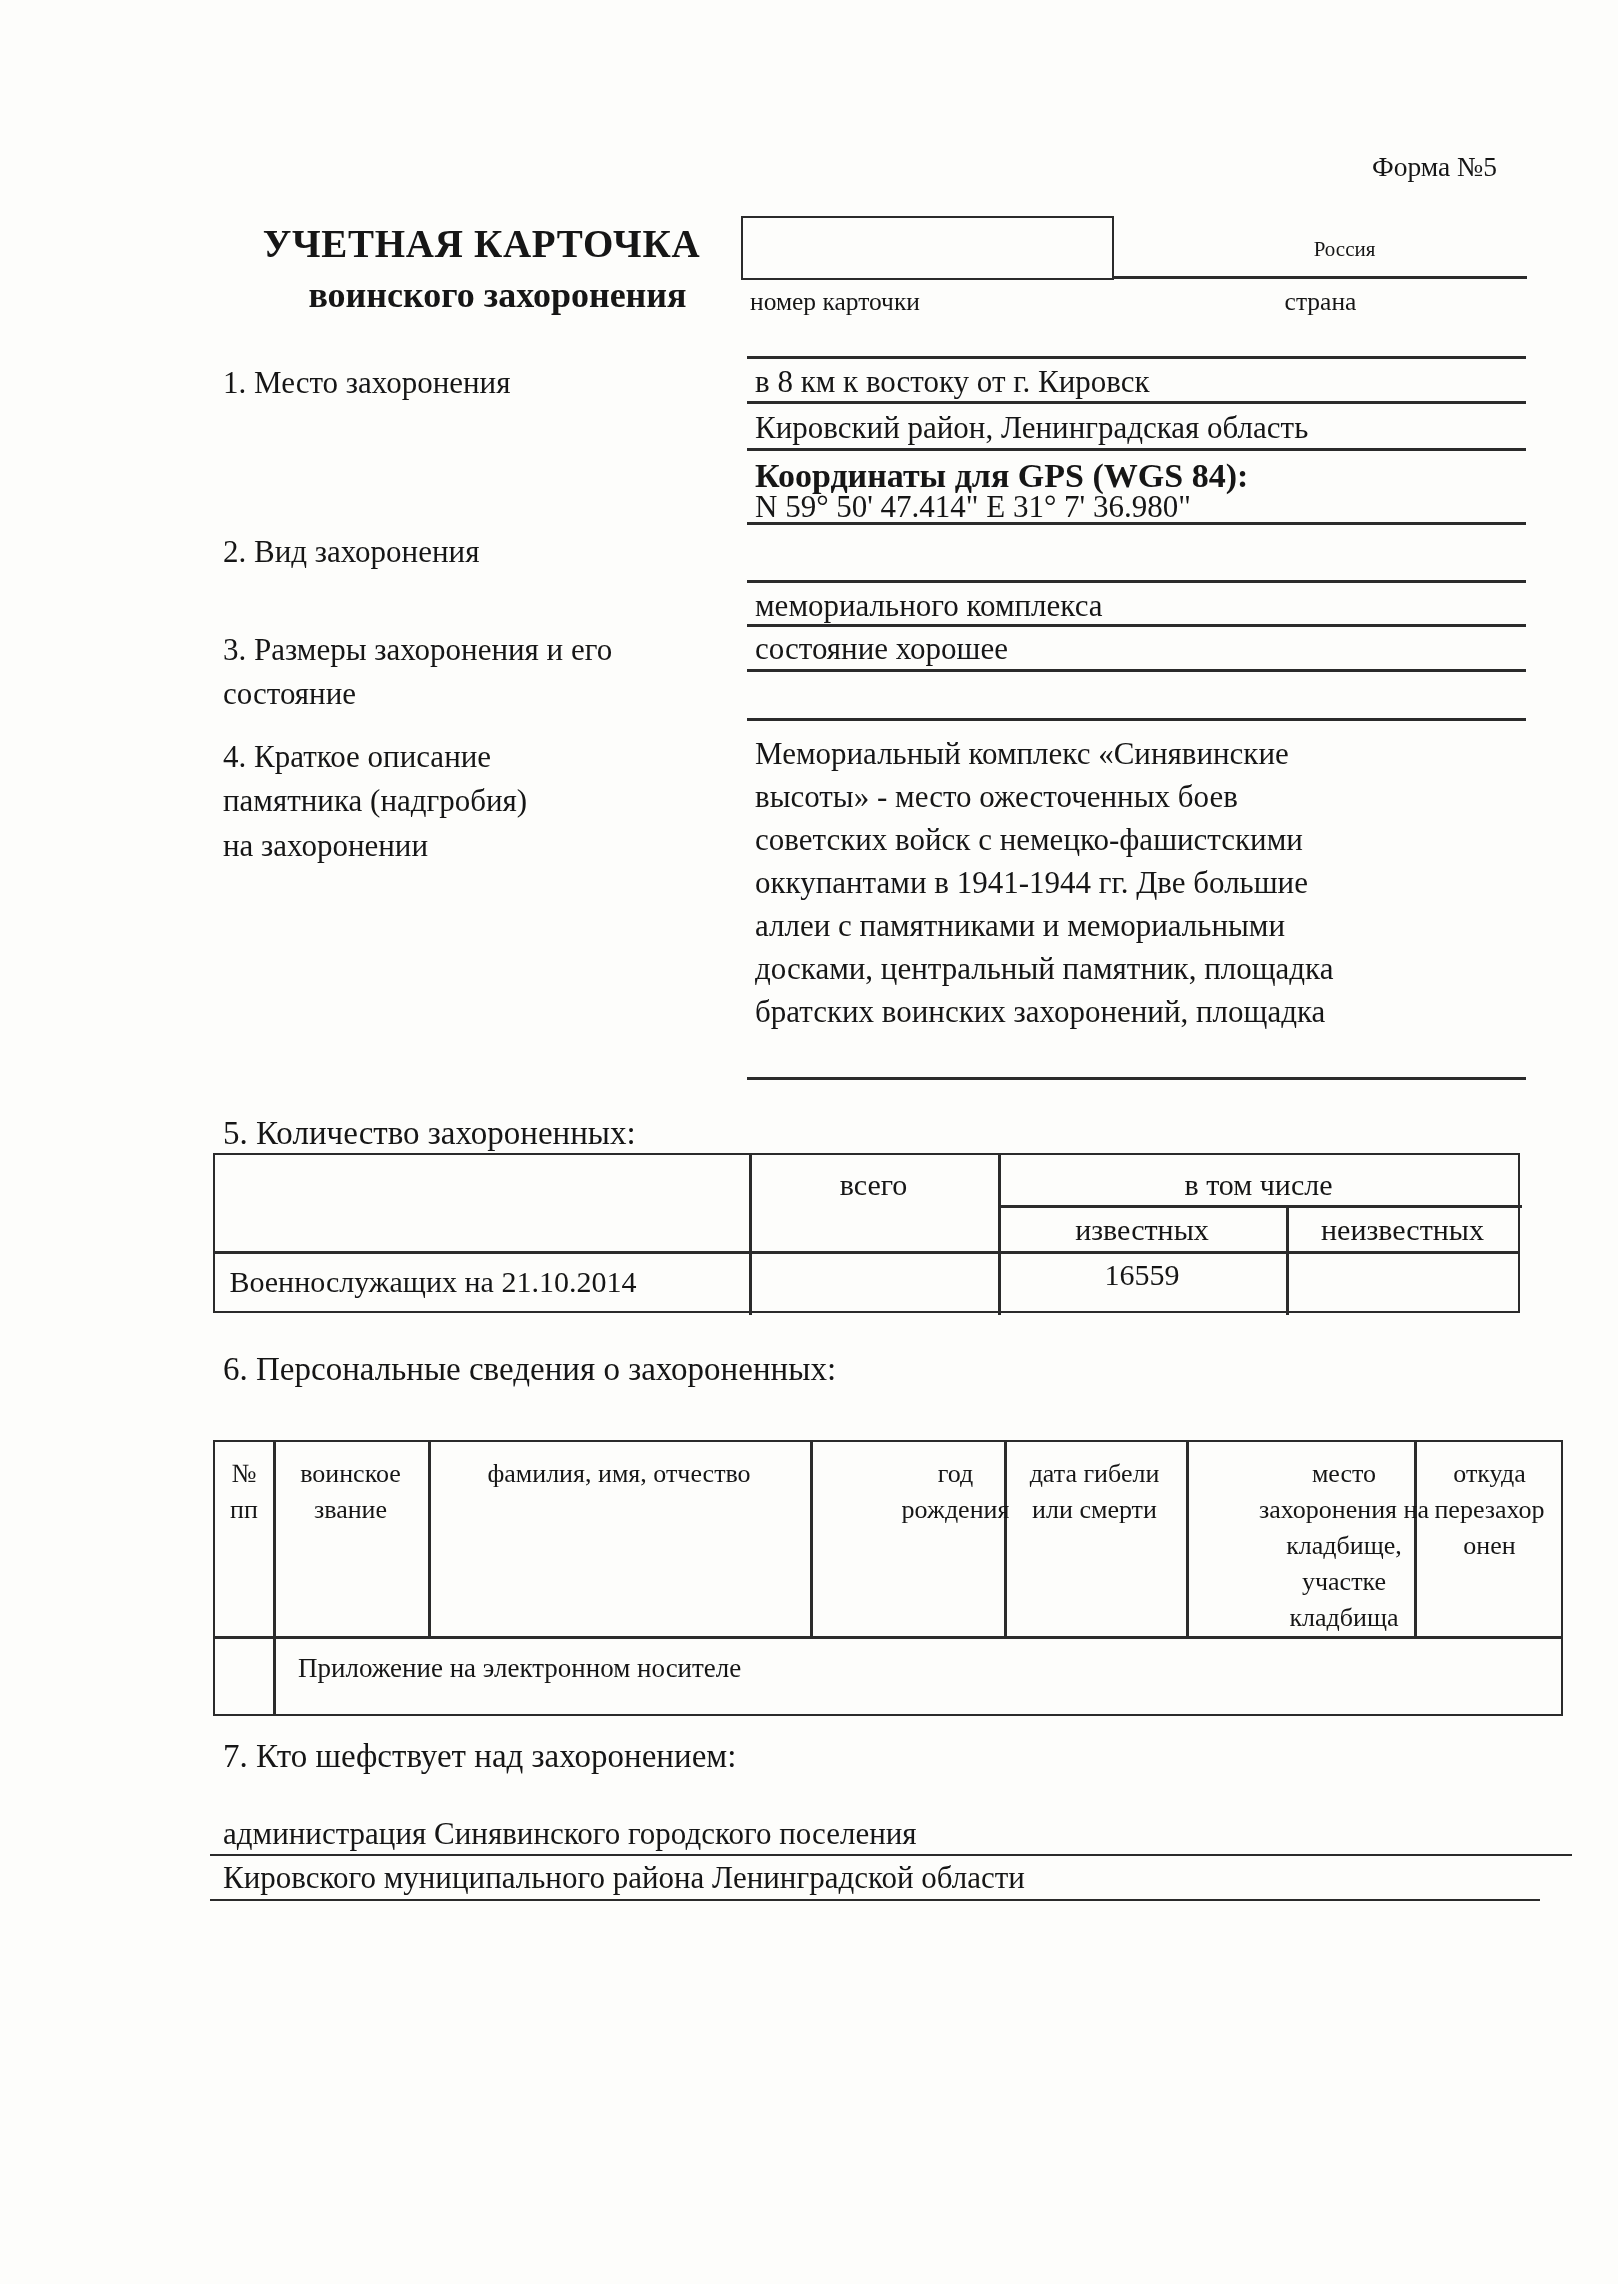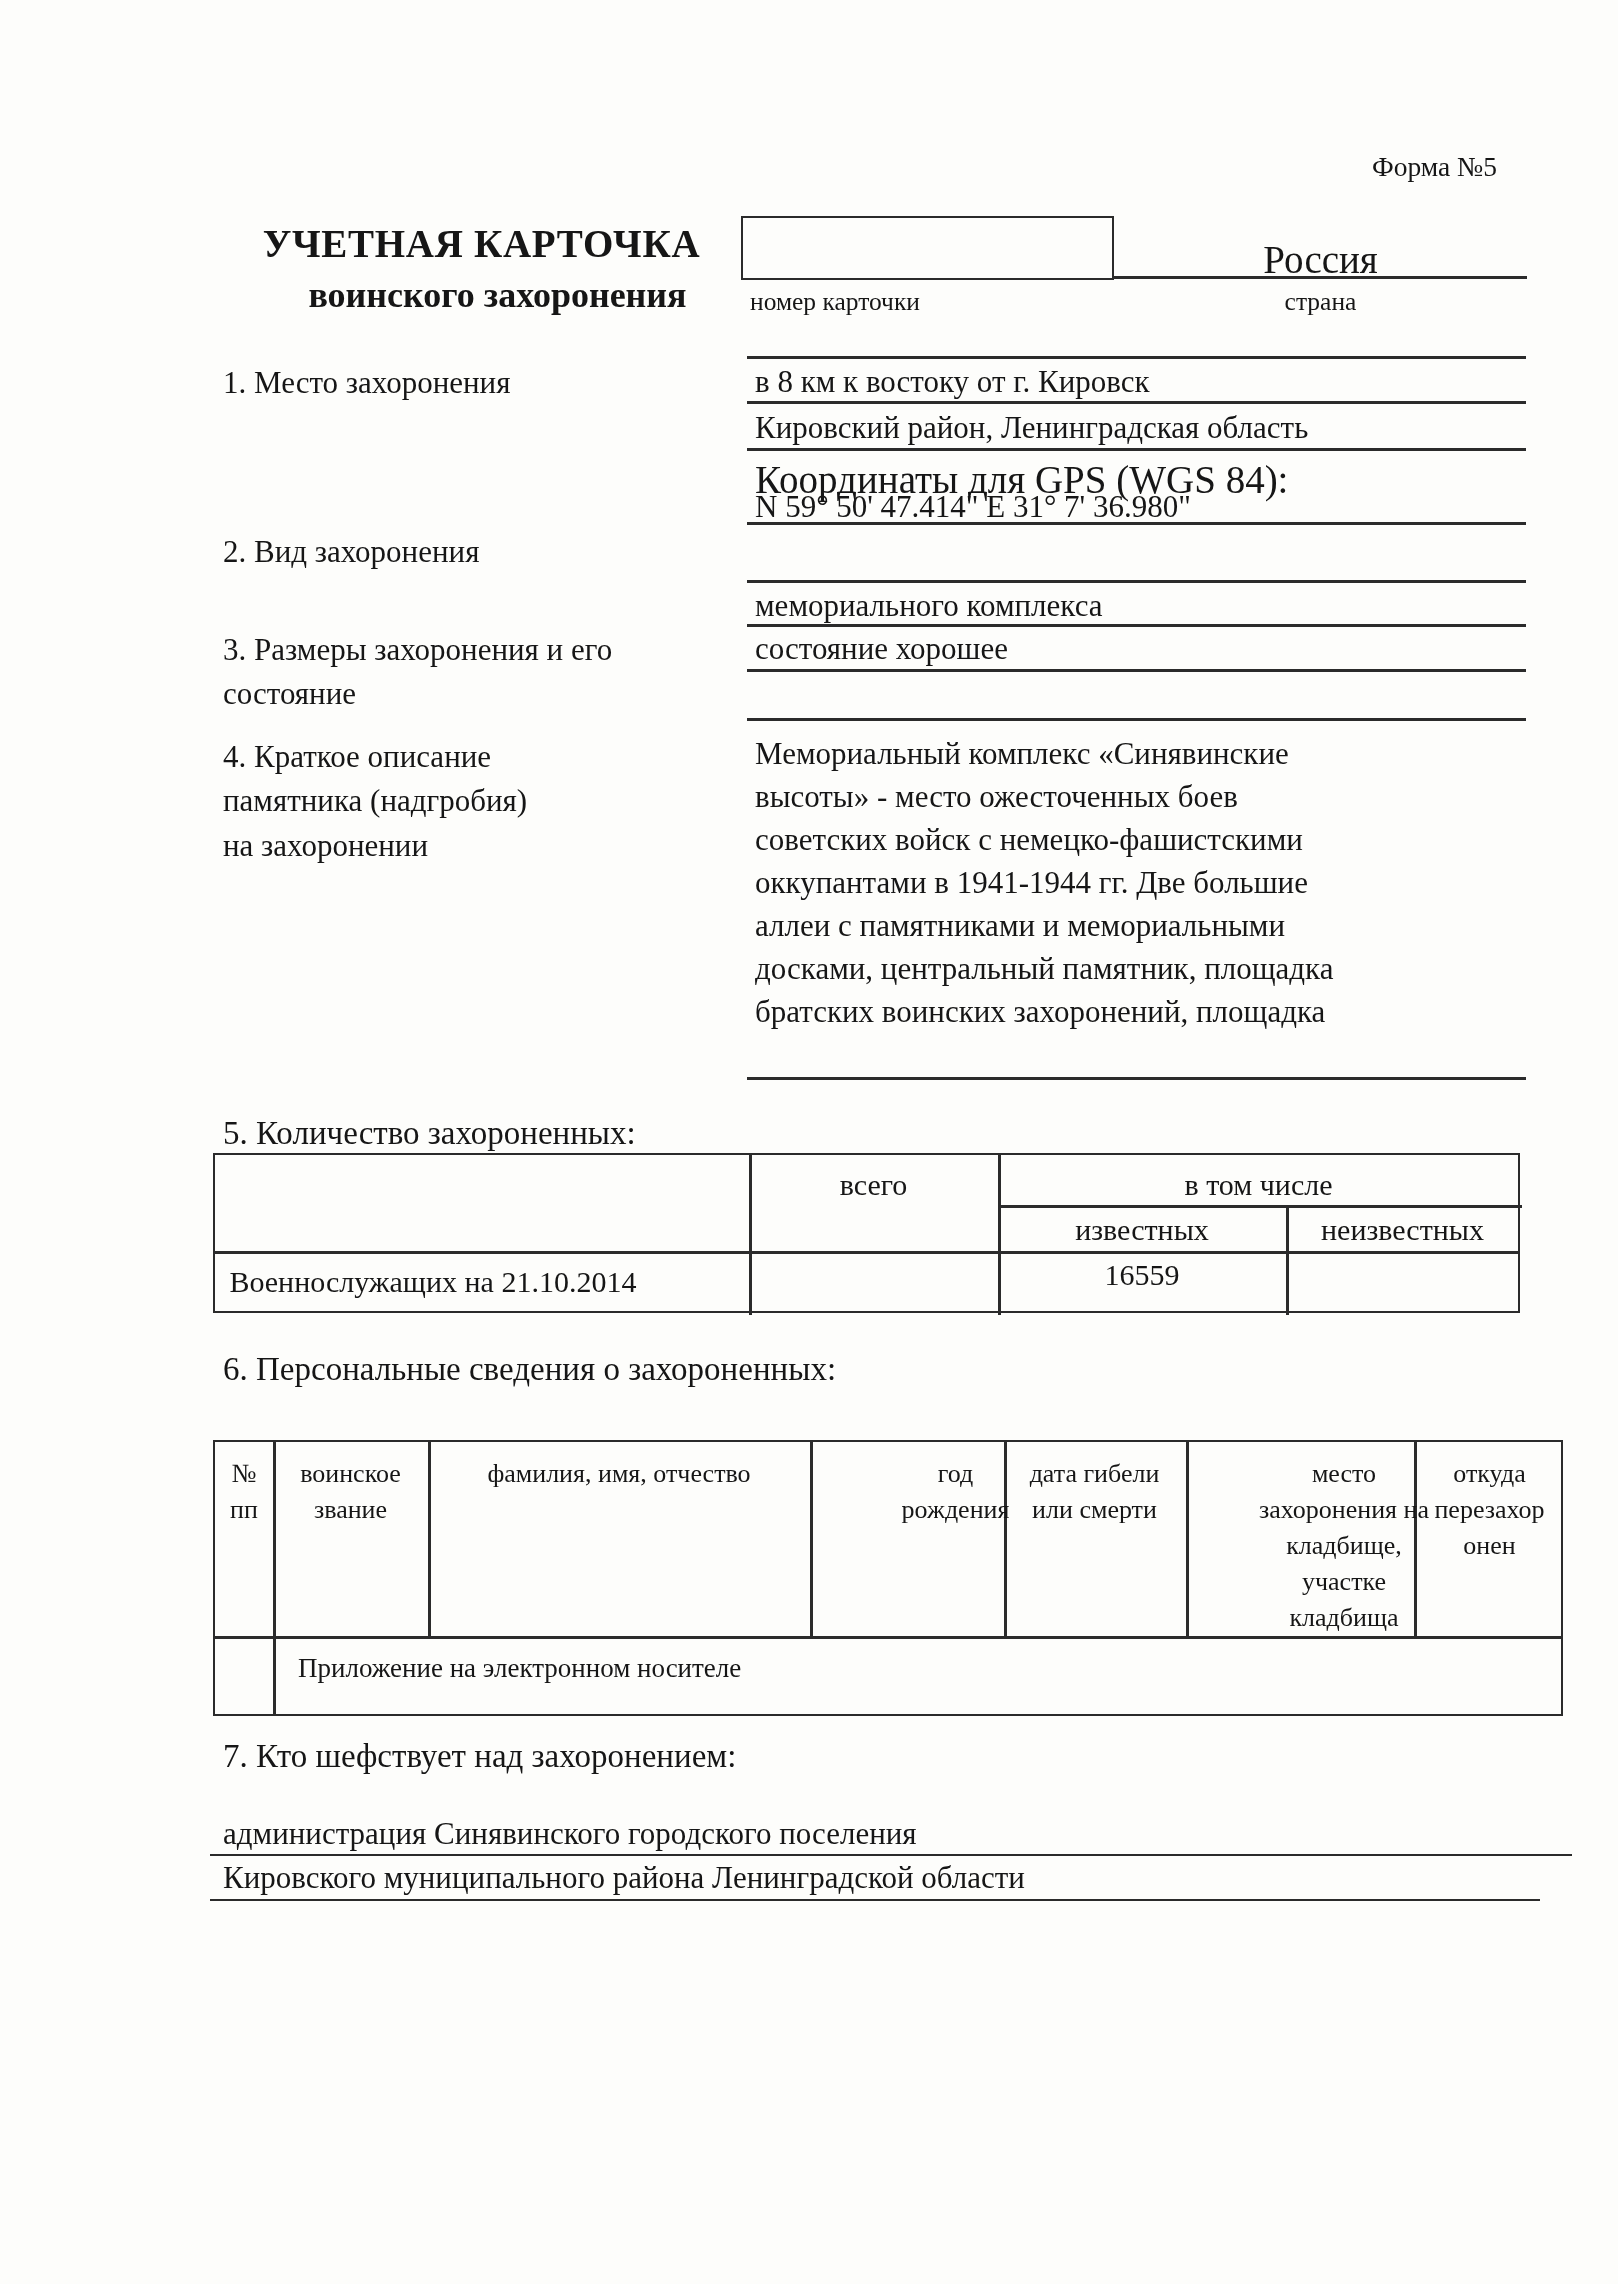--- a/index.html
+++ b/index.html
@@ -12,24 +12,24 @@
     overflow:hidden;
   }
   .abs{position:absolute;}
   .rule{position:absolute;height:2.6px;background:#2b2b2b;}
   .vline{position:absolute;width:2.6px;background:#2b2b2b;}
   .center{text-align:center;}
   .form-no{font-size:27.5px;}
   .title1{font-size:39px;font-weight:bold;letter-spacing:0.7px;}
   .title2{font-size:36px;font-weight:bold;}
   .caption{font-size:25.5px;}
-  .country{font-size:39px;}
+  .country{font-size:21px;margin-left:24px;}
   .label{font-size:31px;}
   .value{font-size:31px;}
-  .gps{font-size:39px;font-weight:normal;}
+  .gps{font-size:34px;font-weight:bold;}
   .heading{font-size:33px;}
   .box{position:absolute;border:2.6px solid #2b2b2b;background:transparent;}
   .t5-head{font-size:30px;}
   .t5-cell{font-size:30px;}
   .t6-head{font-size:26px;line-height:36px;}
   .desc-line{font-size:31px;line-height:43px;white-space:nowrap;}
 </style>
 </head>
 <body>
 

